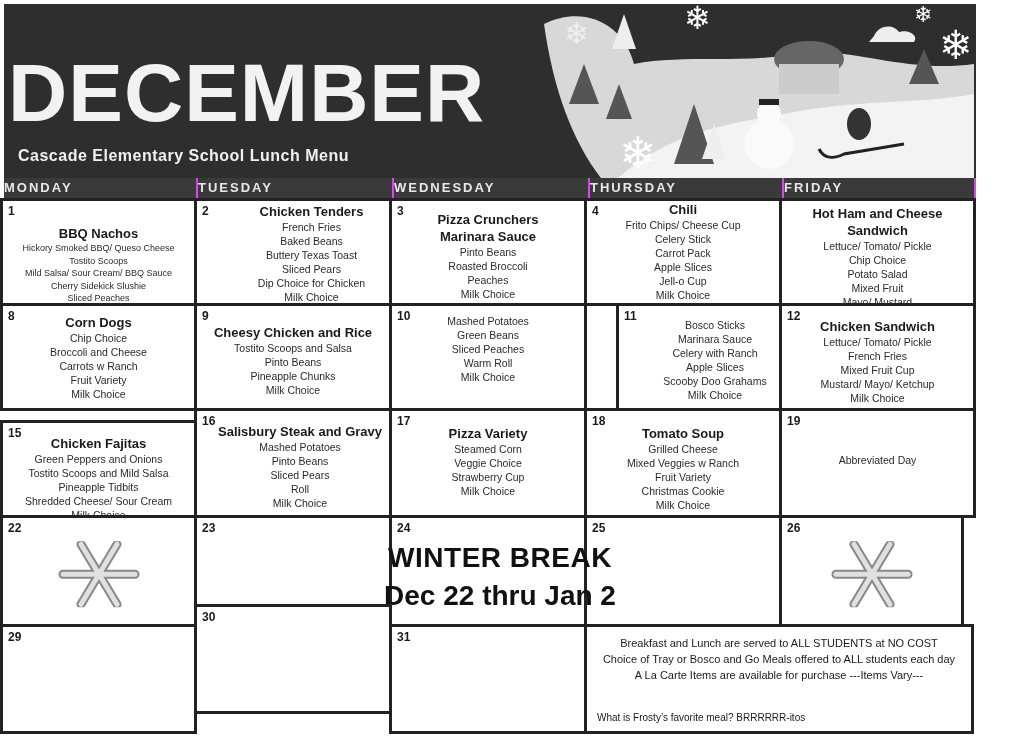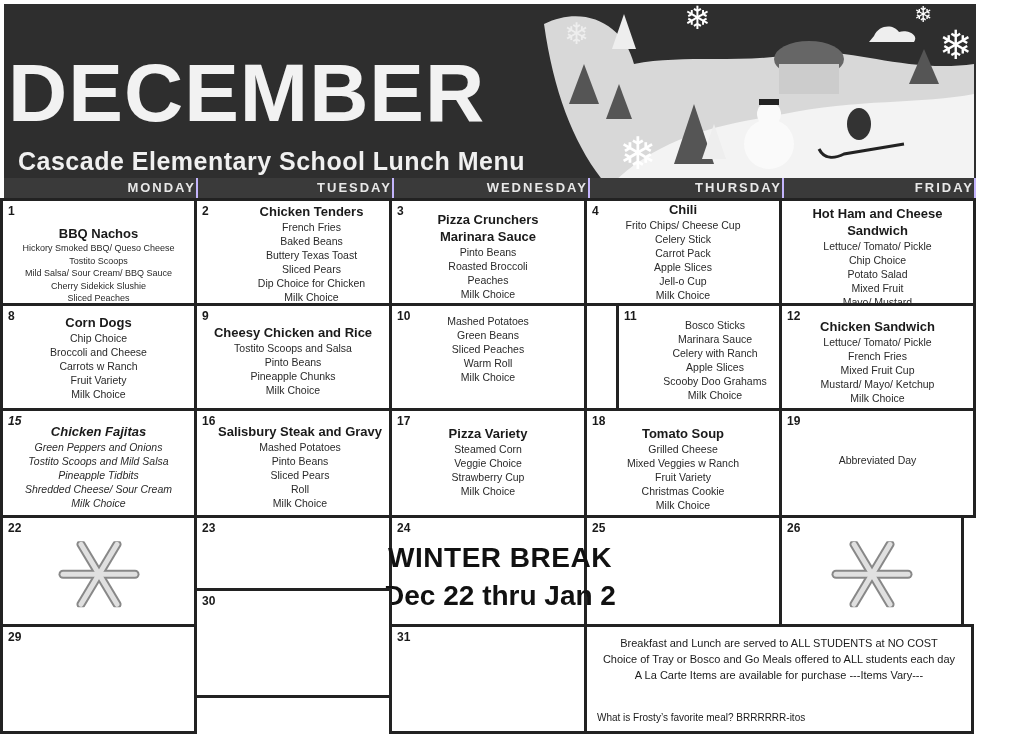--- a/index.html
+++ b/index.html
@@ -1,21 +1,21 @@
 <!DOCTYPE html>
 <html><head>
 <meta charset="utf-8">
 <style>
   html, body { margin:0; padding:0; }
   body { width:1024px; height:738px; background:#ffffff; position:relative; overflow:hidden; font-family:"Liberation Sans", sans-serif; color:#1a1a1a; }
   .banner { position:absolute; left:4px; top:4px; width:972px; height:174px; background:#2e2e2e; overflow:hidden; }
   .title { position:absolute; left:4px; top:48px; font-size:82px; font-weight:bold; color:#f2f2f2; letter-spacing:1px; line-height:1; font-family:"Liberation Sans", sans-serif; }
-  .subtitle { position:absolute; left:14px; top:143px; font-size:25px; font-weight:bold; color:#f0f0f0; letter-spacing:0.5px; }
+  .subtitle { position:absolute; left:14px; top:143px; font-size:16px; font-weight:bold; color:#f0f0f0; letter-spacing:0.5px; }
   .scene { position:absolute; left:520px; top:0; width:456px; height:178px; }
-  .dayhdr { position:absolute; top:178px; height:20px; background:#3a3a3a; color:#e8e8e8; font-size:13px; font-weight:bold; letter-spacing:2px; text-align:right; line-height:20px; border-right:2px solid #c4b5fd; box-sizing:border-box; }
+  .dayhdr { position:absolute; top:178px; height:20px; background:#3a3a3a; color:#e8e8e8; font-size:13px; font-weight:bold; letter-spacing:2px; text-align:left; line-height:20px; border-right:2px solid #d946ef; box-sizing:border-box; }
   .cell { position:absolute; background:#fff; border:3px solid #222; box-sizing:border-box; }
   .num { position:absolute; left:5px; top:3px; font-size:12px; font-weight:bold; }
   .menu { position:absolute; left:0; right:0; top:6px; text-align:center; }
   .entree { font-size:13px; font-weight:bold; line-height:17px; }
   .item { font-size:10.5px; line-height:14px; color:#2a2a2a; }
   .item.small { font-size:9px; line-height:12.5px; }
   .snow { position:absolute; left:50%; top:50%; transform:translate(-50%,-45%); }
   .break { position:absolute; left:370px; top:540px; width:260px; text-align:center; font-weight:bold; color:#111; }
   .break .l1 { font-size:28px; letter-spacing:0.5px; line-height:36px; }
   .break .l2 { font-size:28px; line-height:40px; }
@@ -169,21 +169,21 @@
   <div class="menu" style="top:12px;">
     <div class="entree">Chicken Sandwich</div>
     <div class="item">Lettuce/ Tomato/ Pickle</div>
     <div class="item">French Fries</div>
     <div class="item">Mixed Fruit Cup</div>
     <div class="item">Mustard/ Mayo/ Ketchup</div>
     <div class="item">Milk Choice</div>
   </div>
 </div>
 
-<div class="cell" style="left:0;top:408px;width:197px;height:110px;font-style:italic;">
+<div class="cell" style="left:0;top:420px;width:197px;height:110px;">
   <div class="num">15</div>
   <div class="menu" style="top:12px;">
     <div class="entree">Chicken Fajitas</div>
     <div class="item">Green Peppers and Onions</div>
     <div class="item">Tostito Scoops and Mild Salsa</div>
     <div class="item">Pineapple Tidbits</div>
     <div class="item">Shredded Cheese/ Sour Cream</div>
     <div class="item">Milk Choice</div>
   </div>
 </div>
@@ -266,21 +266,21 @@
   </svg>
 </div>
 <div class="break">
   <div class="l1">WINTER BREAK</div>
   <div class="l2">Dec 22 thru Jan 2</div>
 </div>
 
 <div class="cell" style="left:0;top:624px;width:197px;height:110px;">
   <div class="num">29</div>
 </div>
-<div class="cell" style="left:194px;top:588px;width:198px;height:110px;">
+<div class="cell" style="left:194px;top:604px;width:198px;height:110px;">
   <div class="num">30</div>
 </div>
 <div class="cell" style="left:389px;top:624px;width:198px;height:110px;">
   <div class="num">31</div>
 </div>
 <div class="cell" style="left:584px;top:624px;width:390px;height:110px;">
   <div class="info">
     <div>Breakfast and Lunch are served to ALL STUDENTS at NO COST</div>
     <div>Choice of Tray or Bosco and Go Meals offered to ALL students each day</div>
     <div>A La Carte Items are available for purchase ---Items Vary---</div>

